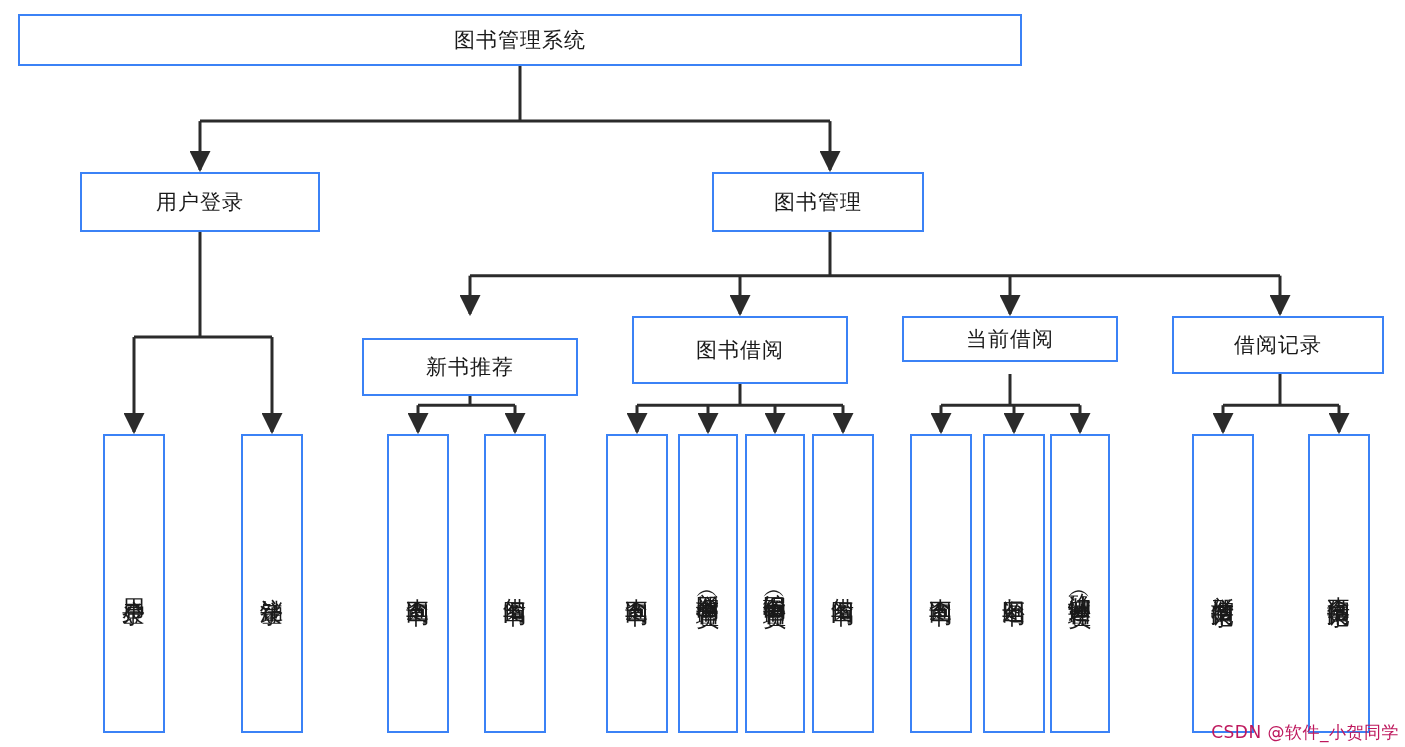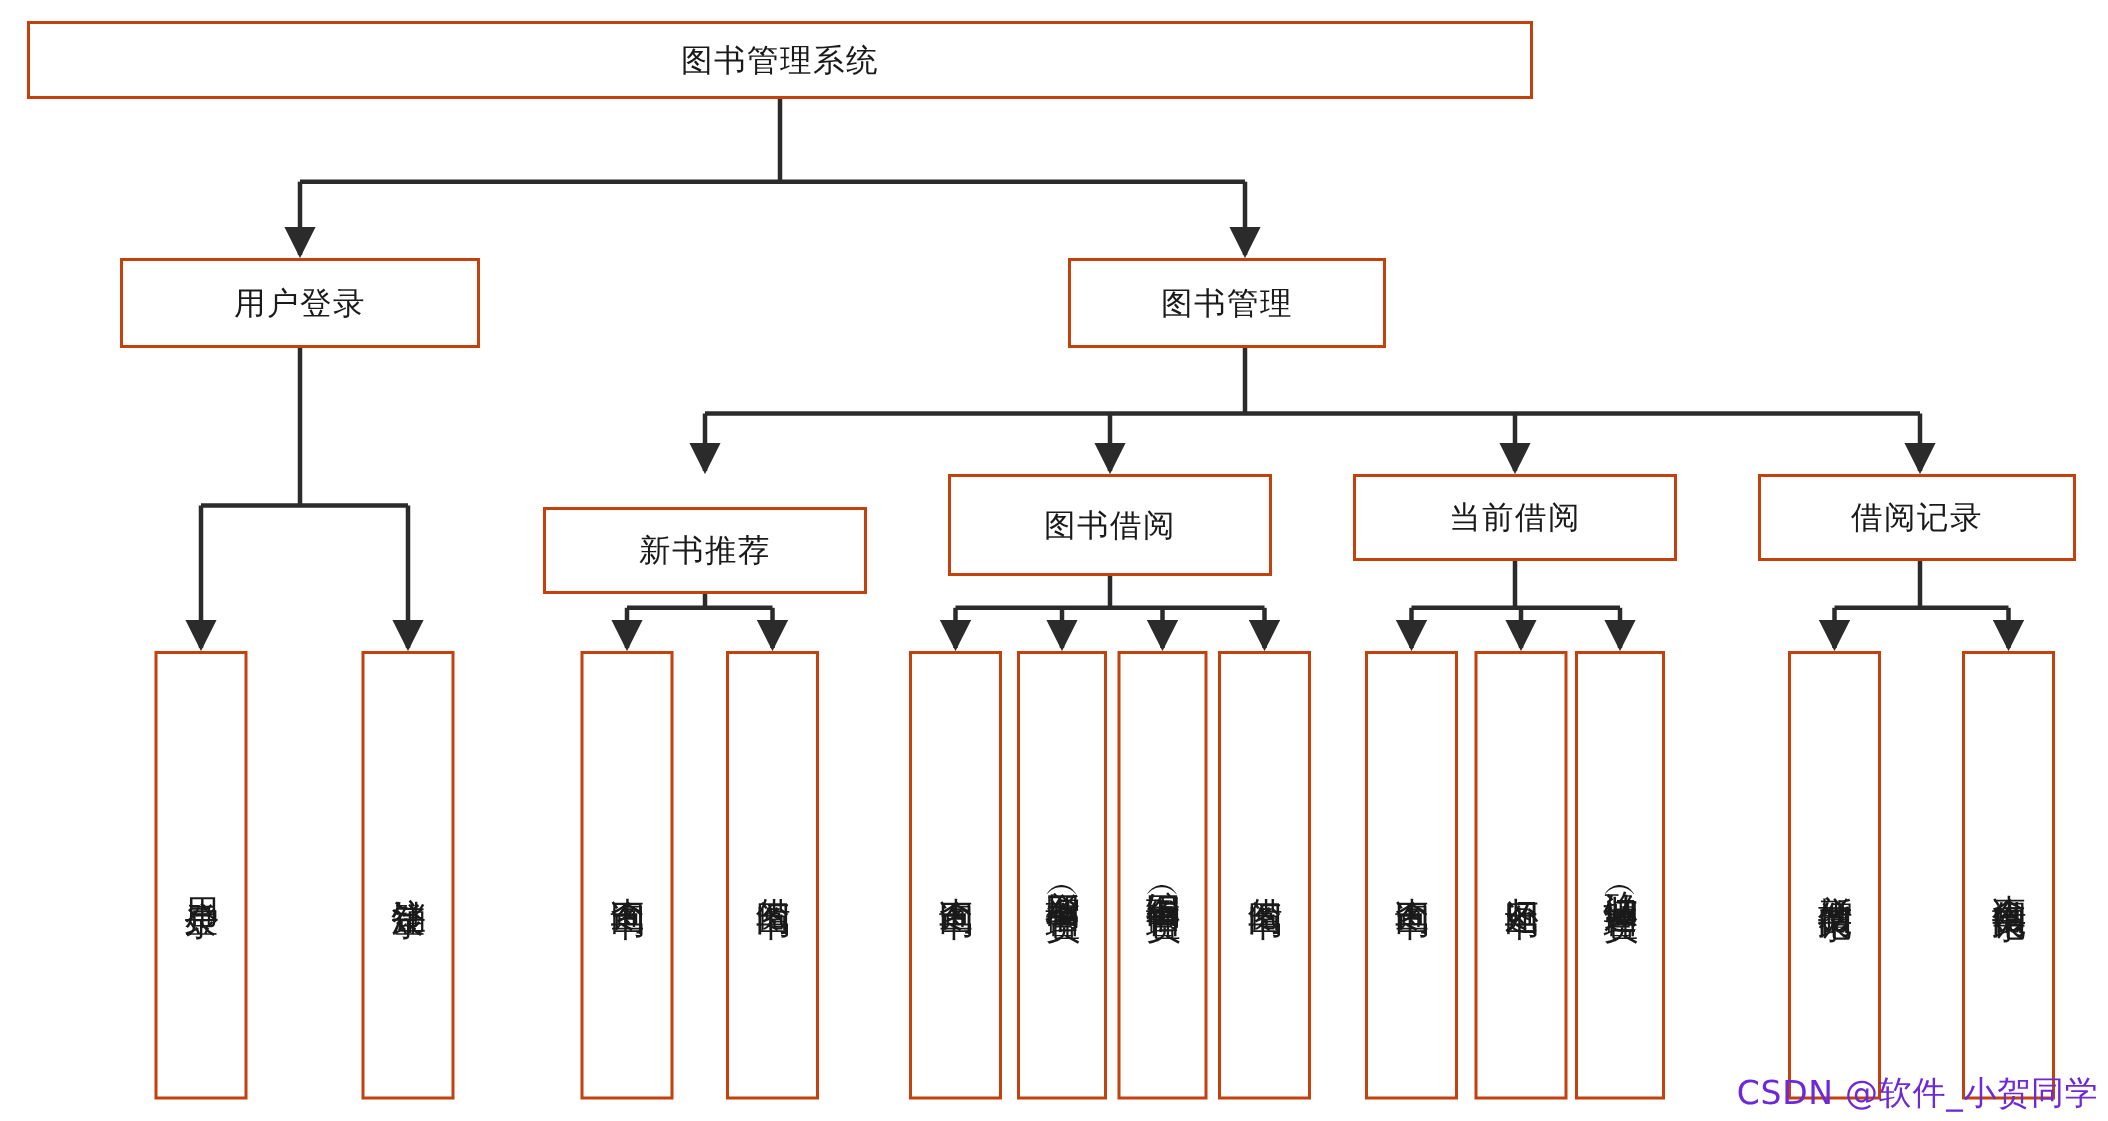--- a/index.html
+++ b/index.html
@@ -22,21 +22,21 @@
   svg.flow {
     position: absolute;
     left: 0;
     top: 0;
     width: 1405px;
     height: 747px;
   }
   .node-box {
     position: absolute;
     box-sizing: border-box;
-    border: 2px solid #c2410c;
+    border: 2px solid #3b82f6;
     background: #ffffff;
     display: flex;
     align-items: center;
     justify-content: center;
     color: #1a1a1a;
   }
   .node-box.horizontal {
     writing-mode: horizontal-tb;
     font-size: 21px;
     letter-spacing: 1px;
@@ -50,22 +50,22 @@
     padding: 6px 0;
     white-space: nowrap;
   }
   .node-label {
     display: block;
   }
   #watermark {
     position: absolute;
     right: 6px;
     bottom: 3px;
-    font-size: 22px;
-    color: #6d28d9;
+    font-size: 17px;
+    color: #be185d;
     white-space: nowrap;
     letter-spacing: 0.5px;
     text-align: center;
   }
 </style>
 </head>
 <body>
 
 <div id="diagram-root">
 
@@ -123,21 +123,21 @@
   <div class="node-box horizontal" style="left: 712px; top: 172px; width: 212px; height: 60px;">
     <span class="node-label">图书管理</span>
   </div>
 
   <div class="node-box horizontal" style="left: 362px; top: 316px; width: 216px; height: 58px; margin-top: 22px;">
     <span class="node-label">新书推荐</span>
   </div>
   <div class="node-box horizontal" style="left: 632px; top: 316px; width: 216px; height: 68px;">
     <span class="node-label">图书借阅</span>
   </div>
-  <div class="node-box horizontal" style="left: 902px; top: 316px; width: 216px; height: 58px;">
+  <div class="node-box horizontal" style="left: 902px; top: 316px; width: 216px; height: 46px;">
     <span class="node-label">当前借阅</span>
   </div>
   <div class="node-box horizontal" style="left: 1172px; top: 316px; width: 212px; height: 58px;">
     <span class="node-label">借阅记录</span>
   </div>
 
   <div class="node-box vertical" style="left: 103px; top: 434px; width: 62px; height: 299px;">
     <span class="node-label">用户登录</span>
   </div>
   <div class="node-box vertical" style="left: 241px; top: 434px; width: 62px; height: 299px;">

